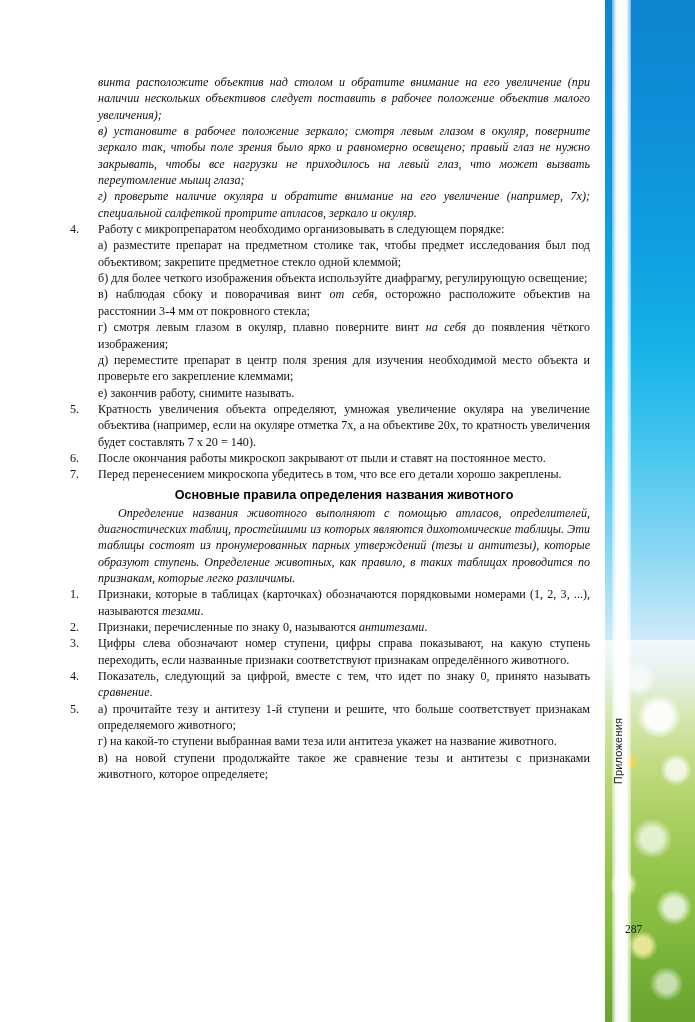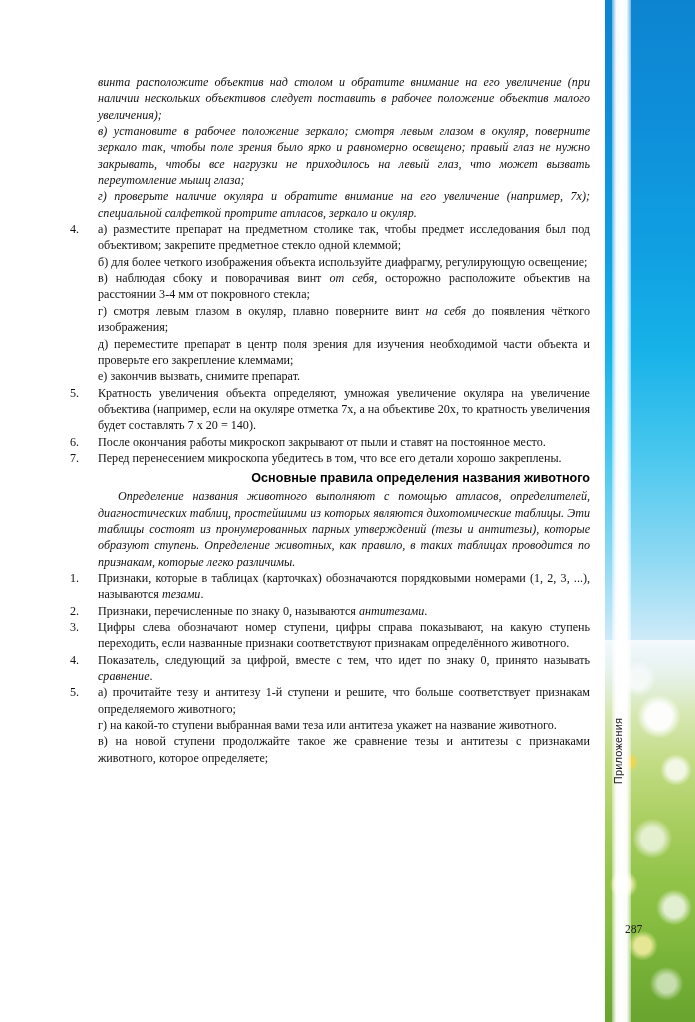--- a/index.html
+++ b/index.html
@@ -182,21 +182,21 @@
     line-height: 16.35px;
   }
   .sub {
     display: block;
     text-align: justify;
   }
 
   h2.heading {
     margin: 4px 0 1px 0;
     padding-left: 36px;
-    text-align: right;
+    text-align: center;
     font-family: "Liberation Sans", sans-serif;
     font-weight: bold;
     font-size: 12.6px;
     line-height: 17px;
     color: #000000;
   }
 
   .indent-first {
     text-indent: 20px;
   }
@@ -221,26 +221,27 @@
   <div class="content">
 
     <p class="para flush">винта расположите объектив над столом и обратите внимание на его увеличение (при наличии нескольких объективов следует поставить в рабочее положение объектив малого увеличения);</p>
     <p class="para flush">в) установите в рабочее положение зеркало; смотря левым глазом в окуляр, поверните зеркало так, чтобы поле зрения было ярко и равномерно освещено; правый глаз не нужно закрывать, чтобы все нагрузки не приходилось на левый глаз, что может вызвать переутомление мышц глаза;</p>
     <p class="para flush">г) проверьте наличие окуляра и обратите внимание на его увеличение (например, 7х); специальной салфеткой протрите атласов, зеркало и окуляр.</p>
 
     <ol class="num-list">
 
       <li class="num-item">
         <span class="num-marker">4.</span>
+        <span class="sub">Работу с микропрепаратом необходимо организовывать в следующем порядке:</span>
         <span class="sub">а) разместите препарат на предметном столике так, чтобы предмет исследования был под объективом; закрепите предметное стекло одной клеммой;</span>
         <span class="sub">б) для более четкого изображения объекта используйте диафрагму, регулирующую освещение;</span>
         <span class="sub">в) наблюдая сбоку и поворачивая винт <i>от себя</i>, осторожно расположите объектив на расстоянии 3-4 мм от покровного стекла;</span>
         <span class="sub">г) смотря левым глазом в окуляр, плавно поверните винт <i>на себя</i> до появления чёткого изображения;</span>
-        <span class="sub">д) переместите препарат в центр поля зрения для изучения необходимой части объекта и проверьте его закрепление клеммами;</span>
-        <span class="sub">е) закончив вызвать, снимите препарат.</span>
+        <span class="sub">д) переместите препарат в центр поля зрения для изучения необходимой место объекта и проверьте его закрепление клеммами;</span>
+        <span class="sub">е) закончив работу, снимите называть.</span>
       </li>
 
       <li class="num-item">
         <span class="num-marker">5.</span>
         <span class="sub">Кратность увеличения объекта определяют, умножая увеличение окуляра на увеличение объектива (например, если на окуляре отметка 7х, а на объективе 20х, то кратность увеличения будет составлять 7 х 20 = 140).</span>
       </li>
 
       <li class="num-item">
         <span class="num-marker">6.</span>
         <span class="sub">После окончания работы микроскоп закрывают от пыли и ставят на постоянное место.</span>

